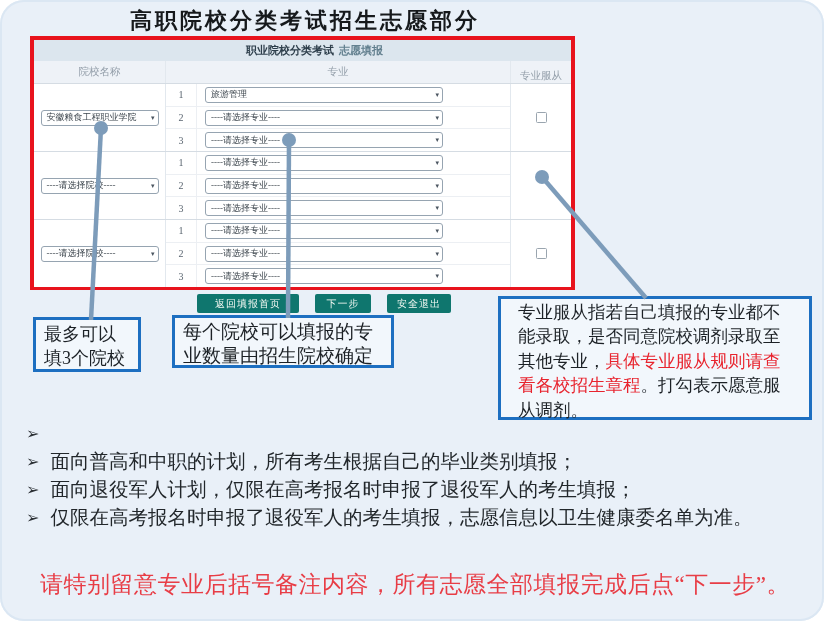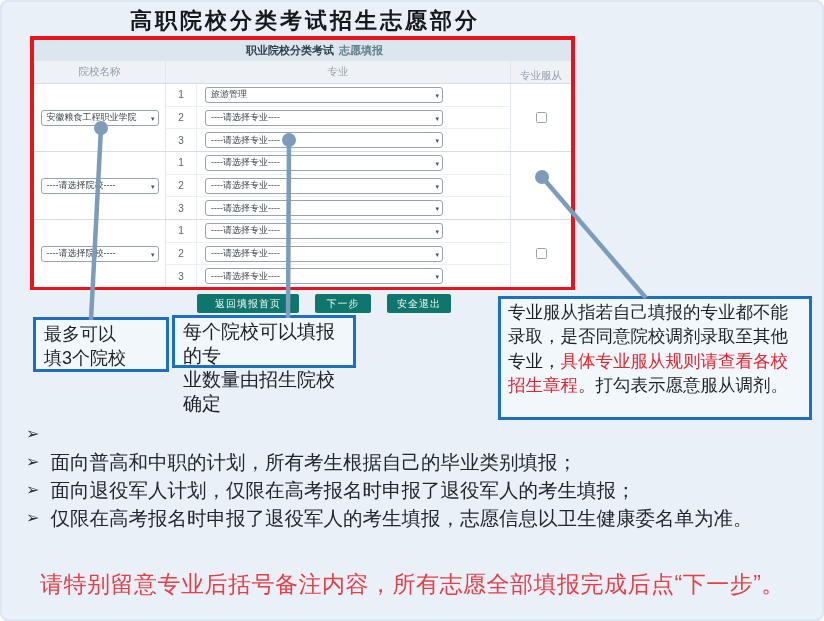--- a/index.html
+++ b/index.html
@@ -1,19 +1,19 @@
 <!DOCTYPE html>
 <html><head>
 <meta charset="utf-8">
 <style>
   html,body{margin:0;padding:0;background:#ffffff;}
   body{font-family:"Liberation Sans","DejaVu Sans",sans-serif;}
   .page{
     position:relative;width:824px;height:621px;background:#e9f0f8;
-    border-radius:8px;overflow:hidden;box-shadow:inset 0 0 0 2px #dbe7f3;
+    border-radius:24px;overflow:hidden;box-shadow:inset 0 0 0 2px #dbe7f3;font-family:Liberation Serif, serif;
   }
   .title{
     position:absolute;left:130px;top:6px;font-size:22px;letter-spacing:3px;
     font-weight:600;color:#16191c;
   }
   
   .red-box{
     position:absolute;left:30px;top:36px;width:537px;height:246px;
     border:4px solid #e8131d;background:#fbfdfe;
   }
@@ -54,23 +54,23 @@
     height:19px;background:#0f766e;color:#f2f8f2;border:none;border-radius:2px;
     font-size:10px;display:flex;align-items:center;justify-content:center;
     font-family:inherit;padding:0 10px;letter-spacing:1px;cursor:pointer;
   }
   .gbtn.b1{width:102px;} .gbtn.b2{width:56px;} .gbtn.b3{width:64px;}
   
   .callout{
     position:absolute;border:3px solid #1d6fc1;background:#f2f7fc;color:#1c2126;
     box-sizing:border-box;
   }
-  .co-left{left:33px;top:317px;width:136px;height:55px;font-size:18px;line-height:24px;padding:2px 8px;}
-  .co-mid{left:172px;top:315px;width:184px;height:53px;font-size:19px;line-height:24px;padding:2px 8px;}
-  .co-right{left:498px;top:296px;width:314px;height:124px;font-size:17.5px;line-height:24.4px;padding:1px 7px;}
+  .co-left{left:33px;top:317px;width:108px;height:55px;font-size:18px;line-height:24px;padding:2px 8px;}
+  .co-mid{left:172px;top:315px;width:222px;height:53px;font-size:19px;line-height:24px;padding:2px 8px;}
+  .co-right{left:498px;top:296px;width:314px;height:124px;font-size:17.5px;line-height:24.4px;padding:1px 17px;}
   .co-right .red{color:#e8242e;}
   
   .overlay{position:absolute;left:0;top:0;pointer-events:none;}
   
   .notes{position:absolute;left:26px;top:420px;width:780px;}
   .note-item{display:flex;gap:11px;font-size:19.5px;line-height:28px;color:#22272b;}
   .note-item .arr{font-size:16px;line-height:28px;color:#2b3035;}
   .warning{
     position:absolute;left:40px;top:569px;width:770px;font-size:23px;
     color:#e83d46;letter-spacing:0.5px;

